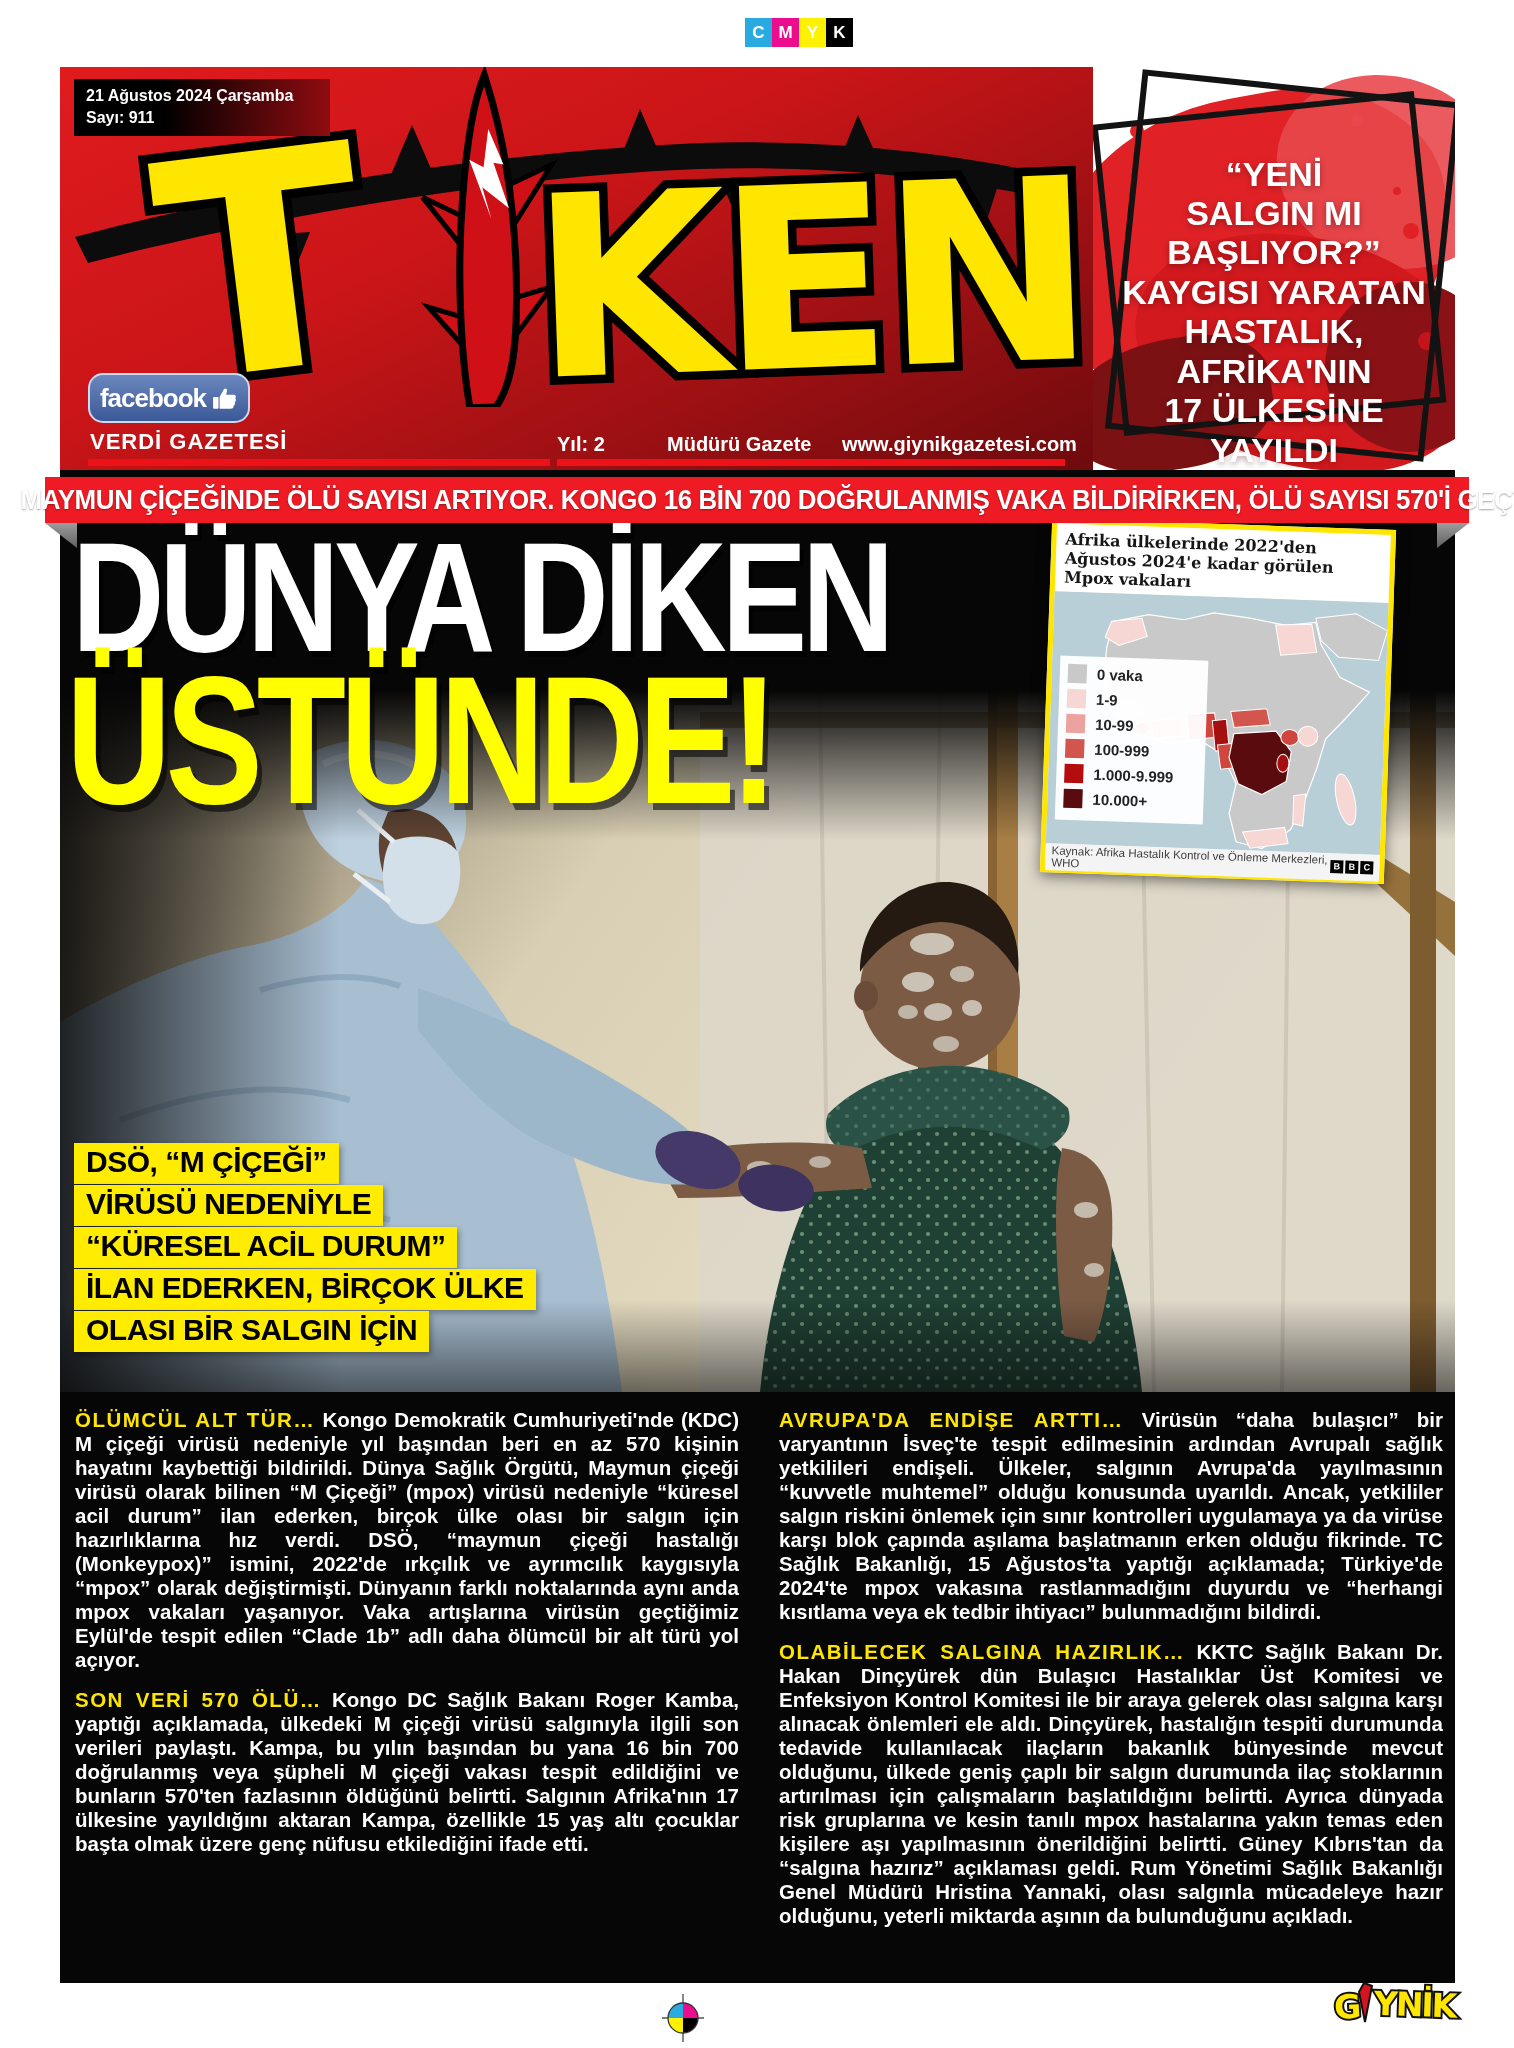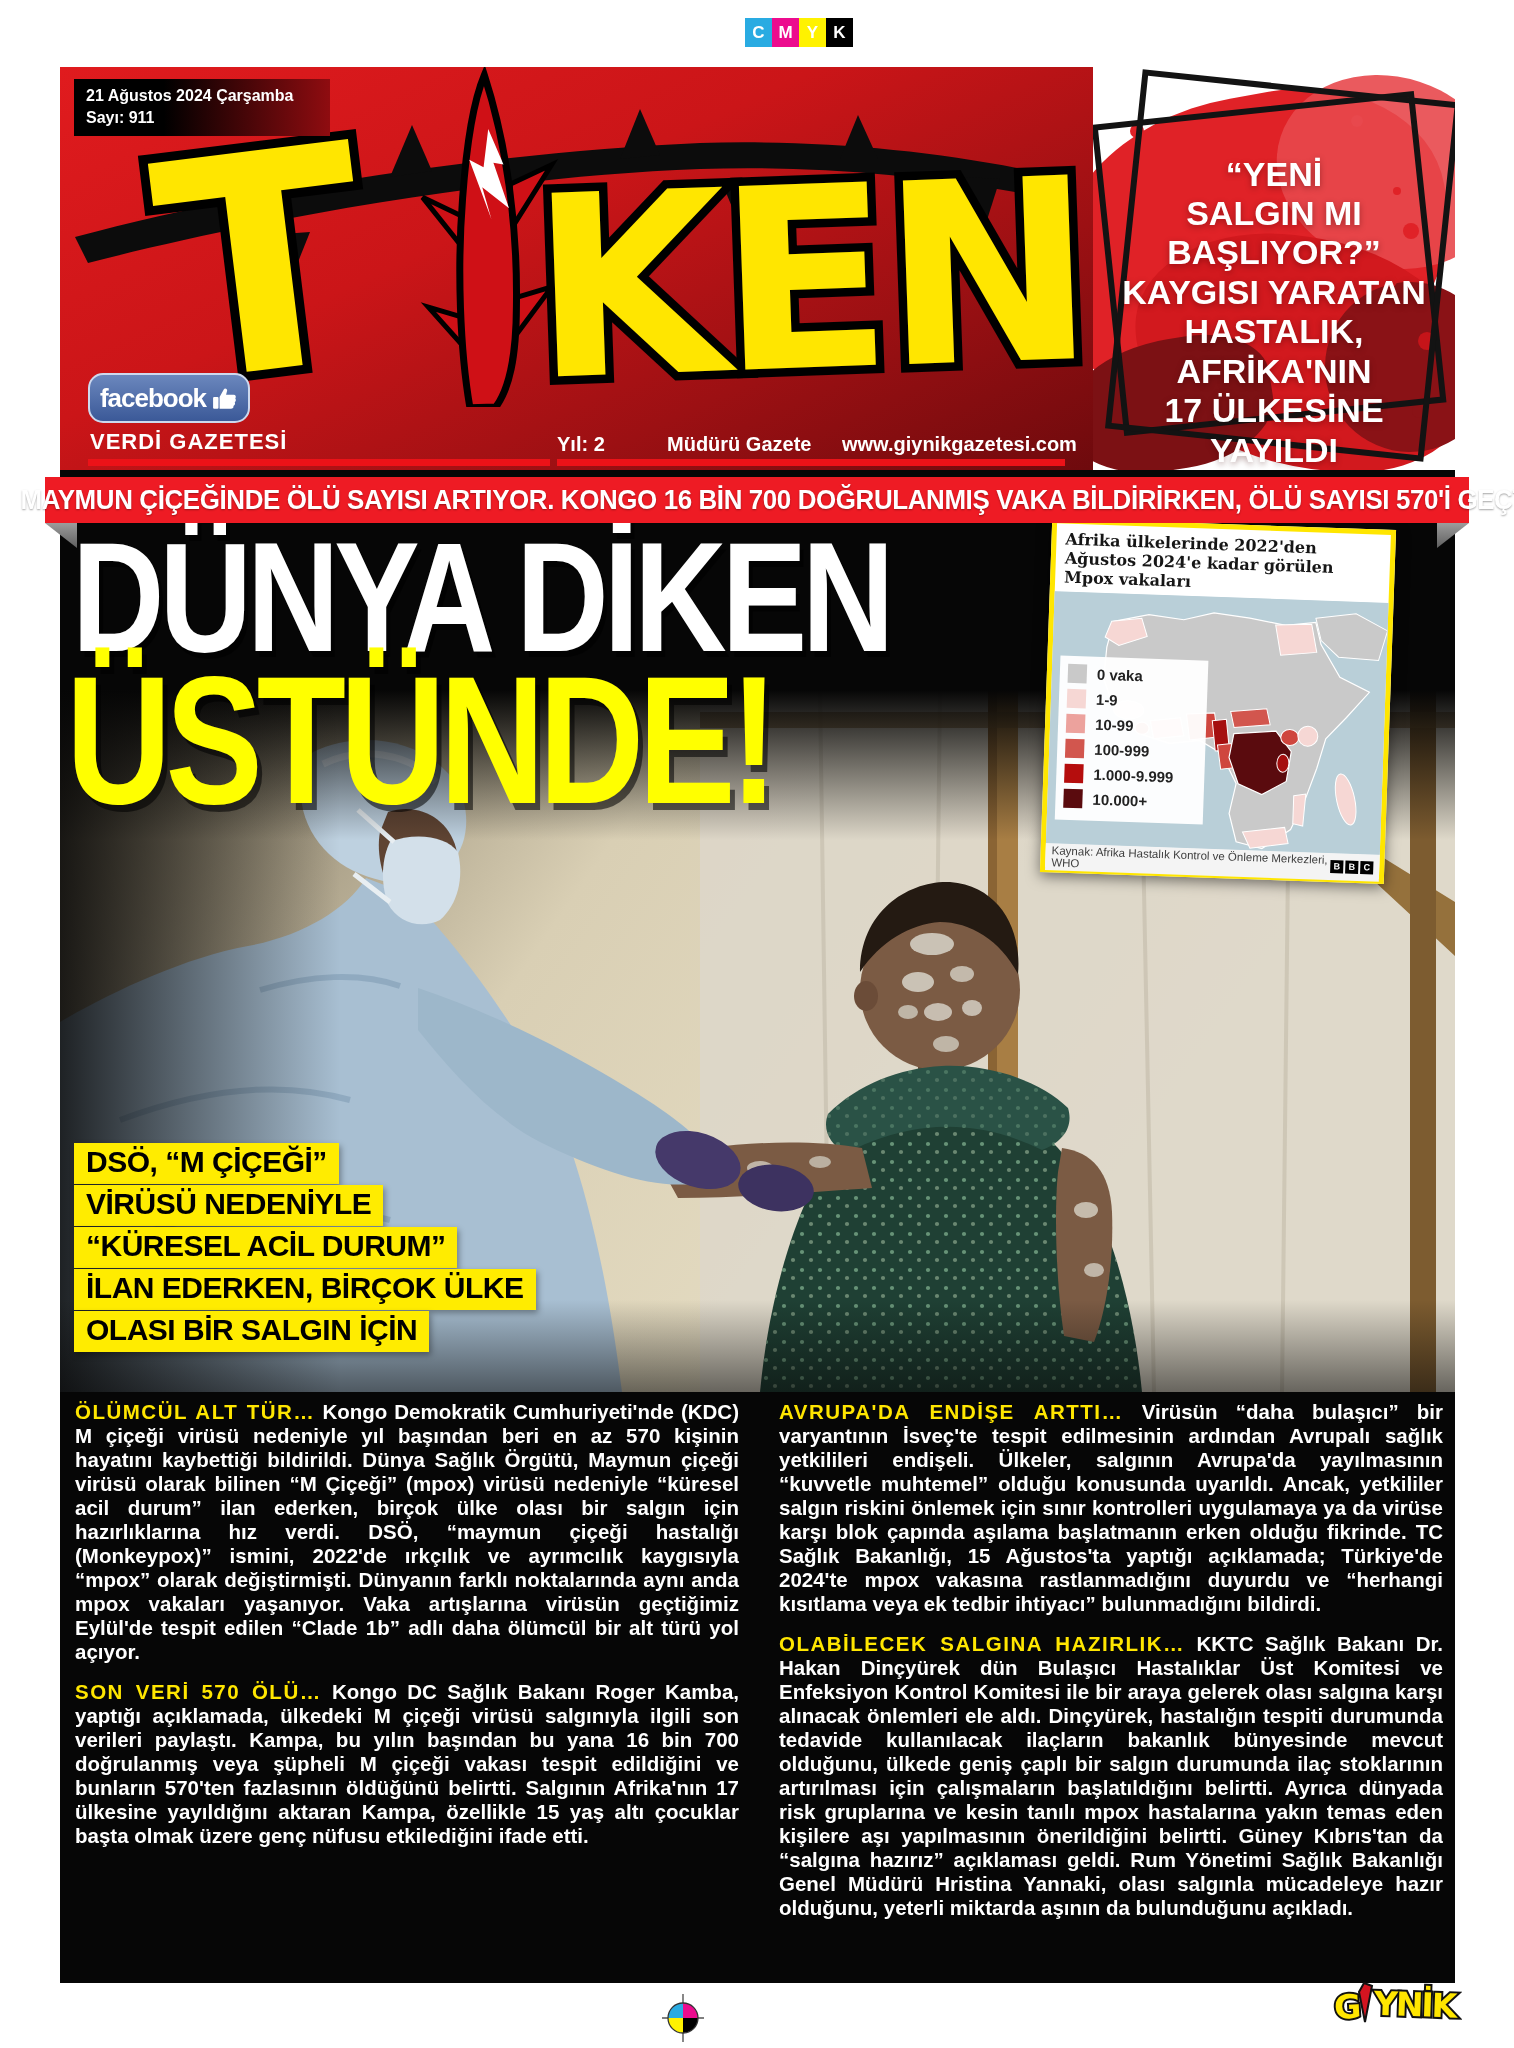--- a/index.html
+++ b/index.html
@@ -90,21 +90,21 @@
 
   
   .subhead { position:absolute; left:74px; top:1143px; z-index:15; }
   .subhead .strip { display:table; background:#ffec00; color:#000; font-weight:900; font-size:30px;
     padding:2px 12px 5px; margin-bottom:1px; letter-spacing:-0.5px; box-shadow:2px 3px 6px rgba(0,0,0,.35); }
 
   
   .body-cols { position:absolute; left:75px; top:1396px; width:1368px; height:582px; z-index:15;
     display:flex; gap:40px; overflow:hidden; }
   .col { flex:1; }
-  .col p { margin:4px 0 16px; color:#fff; font-weight:bold; font-size:20.5px; line-height:24px; text-align:justify; }
+  .col p { margin:12px 0 16px; color:#fff; font-weight:bold; font-size:20.5px; line-height:24px; text-align:justify; }
   .lead { color:#ffe600; letter-spacing:1.5px; }
 
   
   .reg-mark { position:absolute; left:660px; top:1992px; width:46px; height:52px; }
   .giynik { position:absolute; left:1332px; top:1980px; width:130px; height:48px; }
 </style>
 </head>
 <body>
 
 <div id="page">

